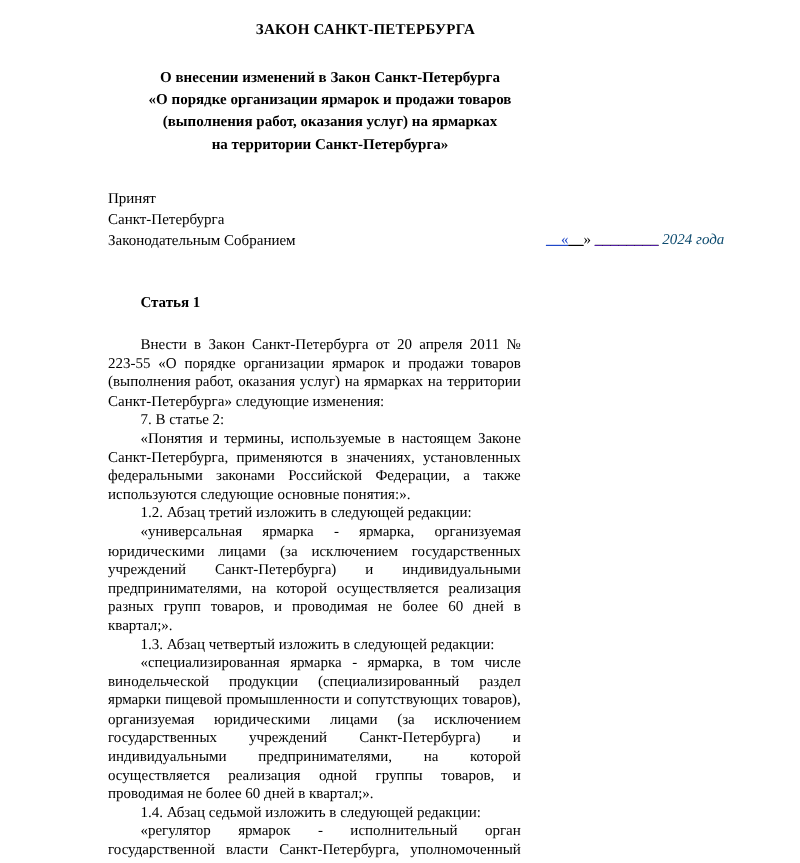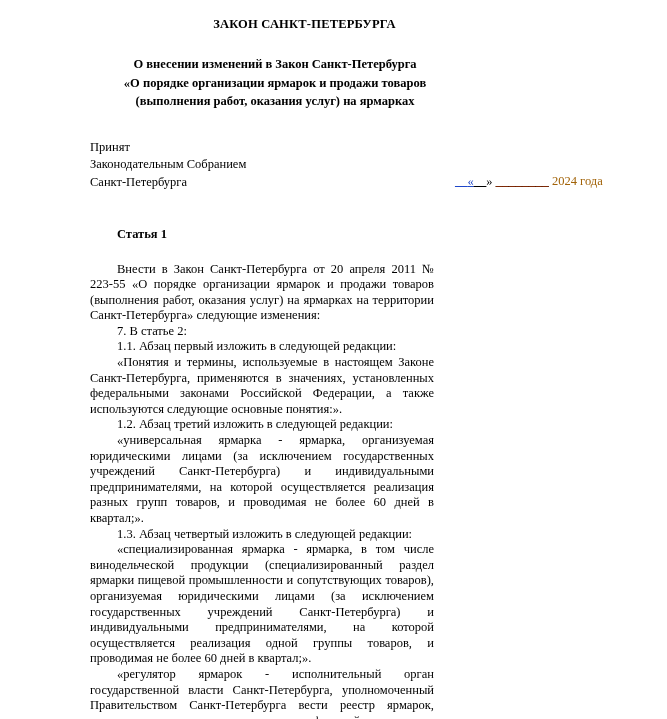--- a/index.html
+++ b/index.html
@@ -78,27 +78,28 @@
   }
   .date-line .blank-plain {
     color: #000000;
     text-decoration: underline;
     text-decoration-color: #000000;
   }
   .date-line .quote-close {
     color: #000000;
   }
   .date-line .blank-long {
-    color: #c2410c;
+    color: #6d28d9;
     text-decoration: underline;
     text-decoration-color: #000000;
     letter-spacing: 0.4px;
   }
   .date-line .year {
-    color: #a16207;
+    color: #0c4a6e;
+    font-style: italic;
   }
 
   
   .article-head {
     margin: 34px 0 4px 117px;
     font-size: 12.5px;
     font-weight: bold;
   }
 
   .body-block {
@@ -119,45 +120,46 @@
 
 <div class="page">
 
   <div class="title-block">
     <div class="doc-title">ЗАКОН САНКТ-ПЕТЕРБУРГА</div>
 
     <div class="doc-subtitle">
       <span class="sub-line">О внесении изменений в Закон Санкт-Петербурга</span>
       <span class="sub-line">«О порядке организации ярмарок и продажи товаров</span>
       <span class="sub-line">(выполнения работ, оказания услуг) на ярмарках</span>
+      <span class="sub-line">на территории Санкт-Петербурга»</span>
     </div>
   </div>
 
   <div class="adopt-block">
     <div class="adopt-lines">
       <span class="a-line">Принят</span>
+      <span class="a-line">Санкт-Петербурга</span>
       <span class="a-line">Законодательным Собранием</span>
-      <span class="a-line">Санкт-Петербурга</span>
     </div>
 
     <div class="date-line">
       <span class="blank-link">__</span><span class="blank-link">«</span><span class="blank-plain">__</span><span class="quote-close">»</span>
       <span class="blank-long">________</span>
       <span class="year">2024 года</span>
     </div>
   </div>
 
   <div class="article-head">Статья 1</div>
 
   <div class="body-block">
     <p class="para">Внести в Закон Санкт-Петербурга от 20 апреля 2011 № 223-55 «О порядке организации ярмарок и продажи товаров (выполнения работ, оказания услуг) на ярмарках на территории Санкт-Петербурга» следующие изменения:</p>
     <p class="para">7. В статье 2:</p>
-    <p class="para">1.1. Абзац первый изложить в следующей редакции:</p>
     <p class="para">«Понятия и термины, используемые в настоящем Законе Санкт-Петербурга, применяются в значениях, установленных федеральными законами Российской Федерации, а также используются следующие основные понятия:».</p>
     <p class="para">1.2. Абзац третий изложить в следующей редакции:</p>
     <p class="para">«универсальная ярмарка - ярмарка, организуемая юридическими лицами (за исключением государственных учреждений Санкт-Петербурга) и индивидуальными предпринимателями, на которой осуществляется реализация разных групп товаров, и проводимая не более 60 дней в квартал;».</p>
     <p class="para">1.3. Абзац четвертый изложить в следующей редакции:</p>
     <p class="para">«специализированная ярмарка - ярмарка, в том числе винодельческой продукции (специализированный раздел ярмарки пищевой промышленности и сопутствующих товаров), организуемая юридическими лицами (за исключением государственных учреждений Санкт-Петербурга) и индивидуальными предпринимателями, на которой осуществляется реализация одной группы товаров, и проводимая не более 60 дней в квартал;».</p>
+    <p class="para">1.4. Абзац седьмой изложить в следующей редакции:</p>
     <p class="para">«регулятор ярмарок - исполнительный орган государственной власти Санкт-Петербурга, уполномоченный Правительством Санкт-Петербурга вести реестр ярмарок, проводить конкурс на право выполнения функций организатора ярмарки выходного дня (региональной ярмарки), утверждать план организации ярмарок в Санкт-Петербурге;».</p>
     <p class="para">1.5. После абзаца 13 дополнить абзацем следующего содержания:</p>
   </div>
 
 </div>
 
 </body></html>

